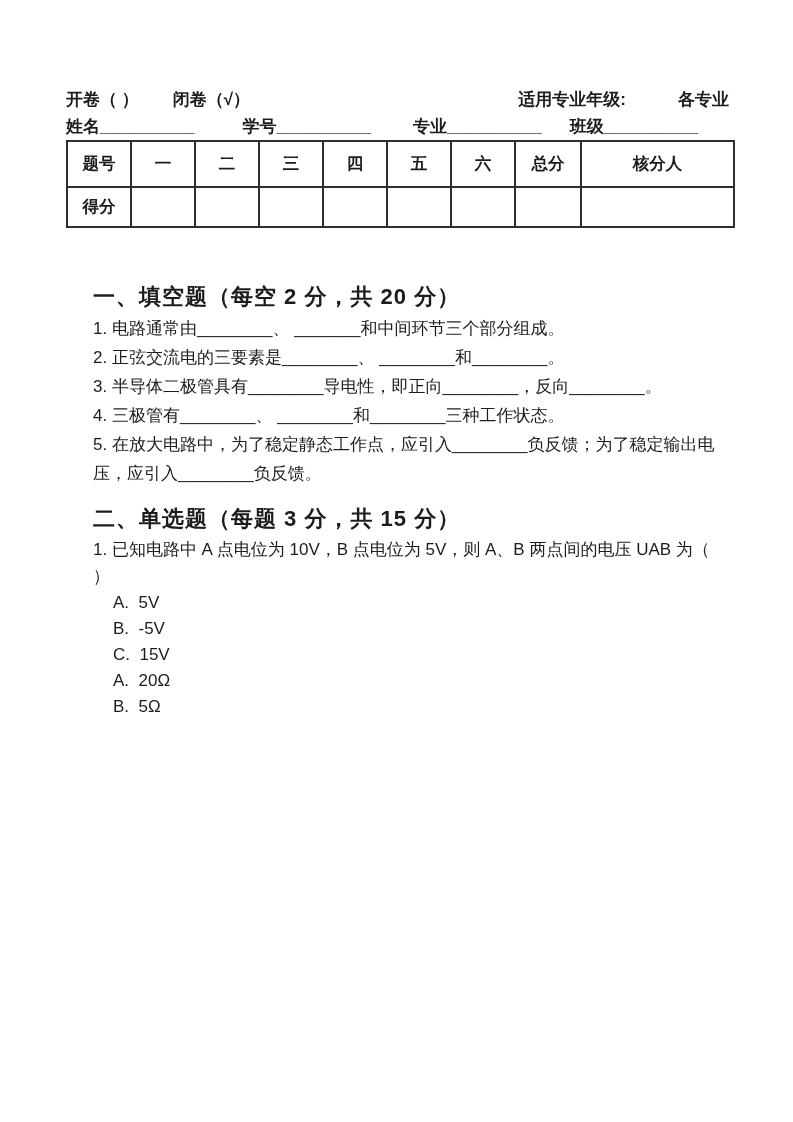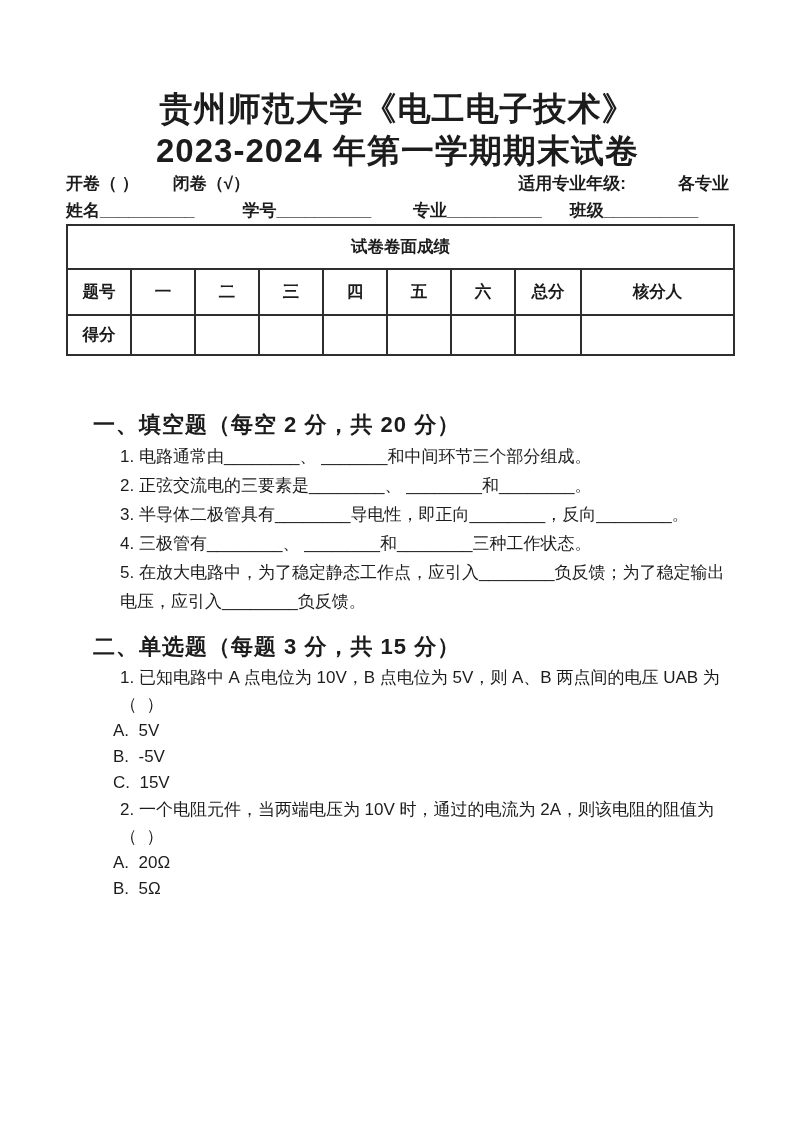--- a/index.html
+++ b/index.html
@@ -61,39 +61,35 @@
   tr.score-row td { height: 40px; }
   col.c-std { width: 64px; }
   col.c-total { width: 66px; }
   col.c-checker { width: 153px; }
   
   .section1 { margin-top: 52px; margin-left: 27px; margin-right: 4px; }
   .section2 { margin-top: 14px; margin-left: 27px; margin-right: 4px; }
   .sec-heading { font-size: 22px; font-weight: 700; line-height: 34px; letter-spacing: 1px; }
   .q-item {
     font-size: 17px; line-height: 29px; font-weight: 400;
-    white-space: pre-wrap; word-break: break-all; margin-left: 27px;
+    white-space: pre-wrap; word-break: break-all;
   }
   .section1 .q-item { margin-top: 0px; }
   .section2 .q-item { line-height: 27px; }
   .options { margin-left: 20px; }
   .option-item {
     font-size: 17px; line-height: 26px; font-weight: 400;
     white-space: pre-wrap;
   }
 </style>
 </head>
 <body>
 
 <div class="page">
 
-  <div class="title-block">
-    <div class="title-line">贵州师范大学《电工电子技术》</div>
-    <div class="title-line">2023-2024 年第一学期期末试卷</div>
-  </div>
 
   <div class="meta-row1">
     <span>开卷（ ）</span>
     <span class="gap-sm"></span>
     <span>闭卷（√）</span>
     <span class="push"></span>
     <span>适用专业年级:</span>
     <span class="gap-md"></span>
     <span>各专业</span>
   </div>
@@ -127,23 +123,20 @@
         <col class="c-std">
         <col class="c-std">
         <col class="c-std">
       <col class="c-std">
         <col class="c-std">
         <col class="c-std">
         <col class="c-total">
       <col class="c-checker">
     </colgroup>
     <tbody>
-      <tr>
-        <td class="cap" colspan="9">试卷卷面成绩</td>
-      </tr>
       <tr class="hdr">
         <td>题号</td>
         <td>一</td>
         <td>二</td>
         <td>三</td>
         <td>四</td>
         <td>五</td>
         <td>六</td>
         <td>总分</td>
         <td>核分人</td>
@@ -172,21 +165,20 @@
   </div>
 
   <div class="section2">
     <div class="sec-heading">二、单选题（每题 3 分，共 15 分）</div>
     <div class="q-item">1. 已知电路中 A 点电位为 10V，B 点电位为 5V，则 A、B 两点间的电压 UAB 为（  ）</div>
     <div class="options">
       <div class="option-item">A.  5V</div>
       <div class="option-item">B.  -5V</div>
       <div class="option-item">C.  15V</div>
     </div>
-    <div class="q-item">2. 一个电阻元件，当两端电压为 10V 时，通过的电流为 2A，则该电阻的阻值为（  ）</div>
     <div class="options">
       <div class="option-item">A.  20Ω</div>
       <div class="option-item">B.  5Ω</div>
 
     </div>
   </div>
 
 </div>
 
 </body></html>

